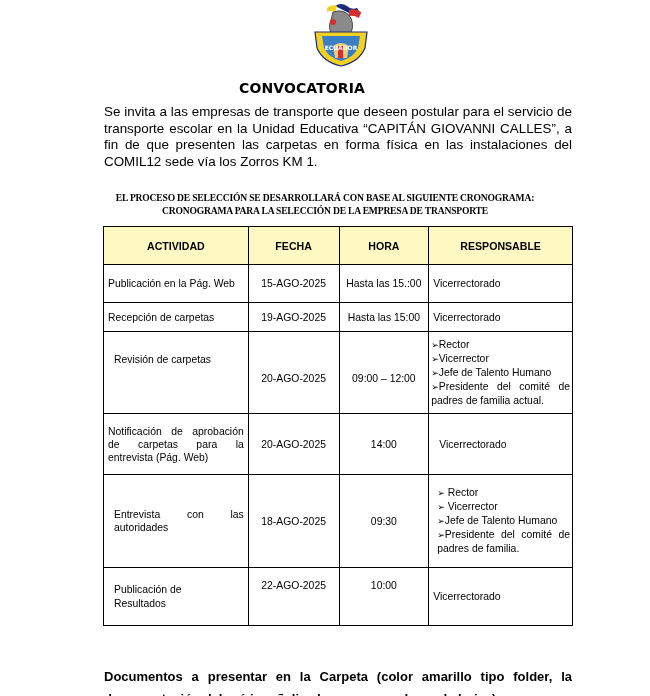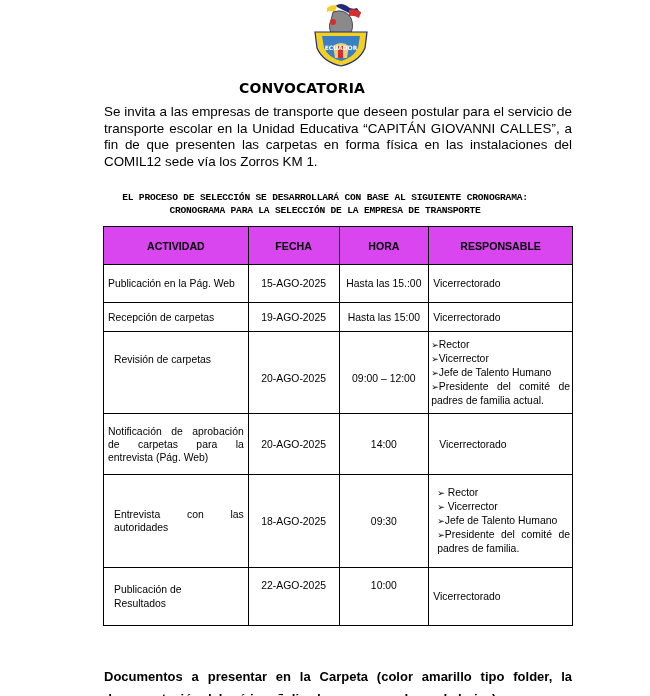--- a/index.html
+++ b/index.html
@@ -1,23 +1,23 @@
 <!DOCTYPE html>
 <html><head>
 <meta charset="utf-8">
 <style>
   html, body { margin: 0; padding: 0; background: #ffffff; }
   body { width: 650px; height: 696px; position: relative; overflow: hidden; font-family: "Liberation Sans", sans-serif; color: #000; }
   .logo { position: absolute; left: 305px; top: 2px; width: 72px; height: 66px; }
   .title { position: absolute; left: 0; width: 604px; top: 80px; text-align: center; font-weight: bold; font-size: 14px; font-family: "DejaVu Sans", sans-serif; letter-spacing: 0.1px; }
   .intro { position: absolute; left: 104px; width: 468px; top: 104px; font-size: 13.4px; line-height: 16.5px; text-align: justify; }
-  .subhead { position: absolute; left: 0; width: 650px; top: 191px; text-align: center; font-weight: bold; font-size: 9.6px; line-height: 13px; font-family: Liberation Mono, monospace; letter-spacing: -0.2px; }
+  .subhead { position: absolute; left: 0; width: 650px; top: 191px; text-align: center; font-weight: bold; font-size: 9.6px; line-height: 13px; font-family: Liberation Serif, serif; letter-spacing: -0.2px; }
   table.sched { position: absolute; left: 103px; top: 226px; border-collapse: collapse; width: 470px; font-size: 10.4px; }
   table.sched td, table.sched th { border: 1px solid #000; padding: 0 4px; vertical-align: middle; }
-  table.sched th { background: #d946ef; font-weight: bold; font-size: 10.6px; height: 37px; text-align: center; }
+  table.sched th { background: #fef9c3; font-weight: bold; font-size: 10.6px; height: 37px; text-align: center; }
   col.c1 { width: 145px; } col.c2 { width: 91px; } col.c3 { width: 90px; } col.c4 { width: 144px; }
   .center { text-align: center; }
   .just { text-align: justify; margin-left: 36px; }
   .resp-list { margin: 0; padding: 0; list-style: none; line-height: 14px; }
   .resp-list li { margin: 0; }
   .bullet { font-size: 9px; }
   .footer { position: absolute; left: 104px; width: 468px; top: 666px; font-weight: bold; font-size: 13px; line-height: 22px; text-align: justify; }
 </style>
 </head>
 <body>

